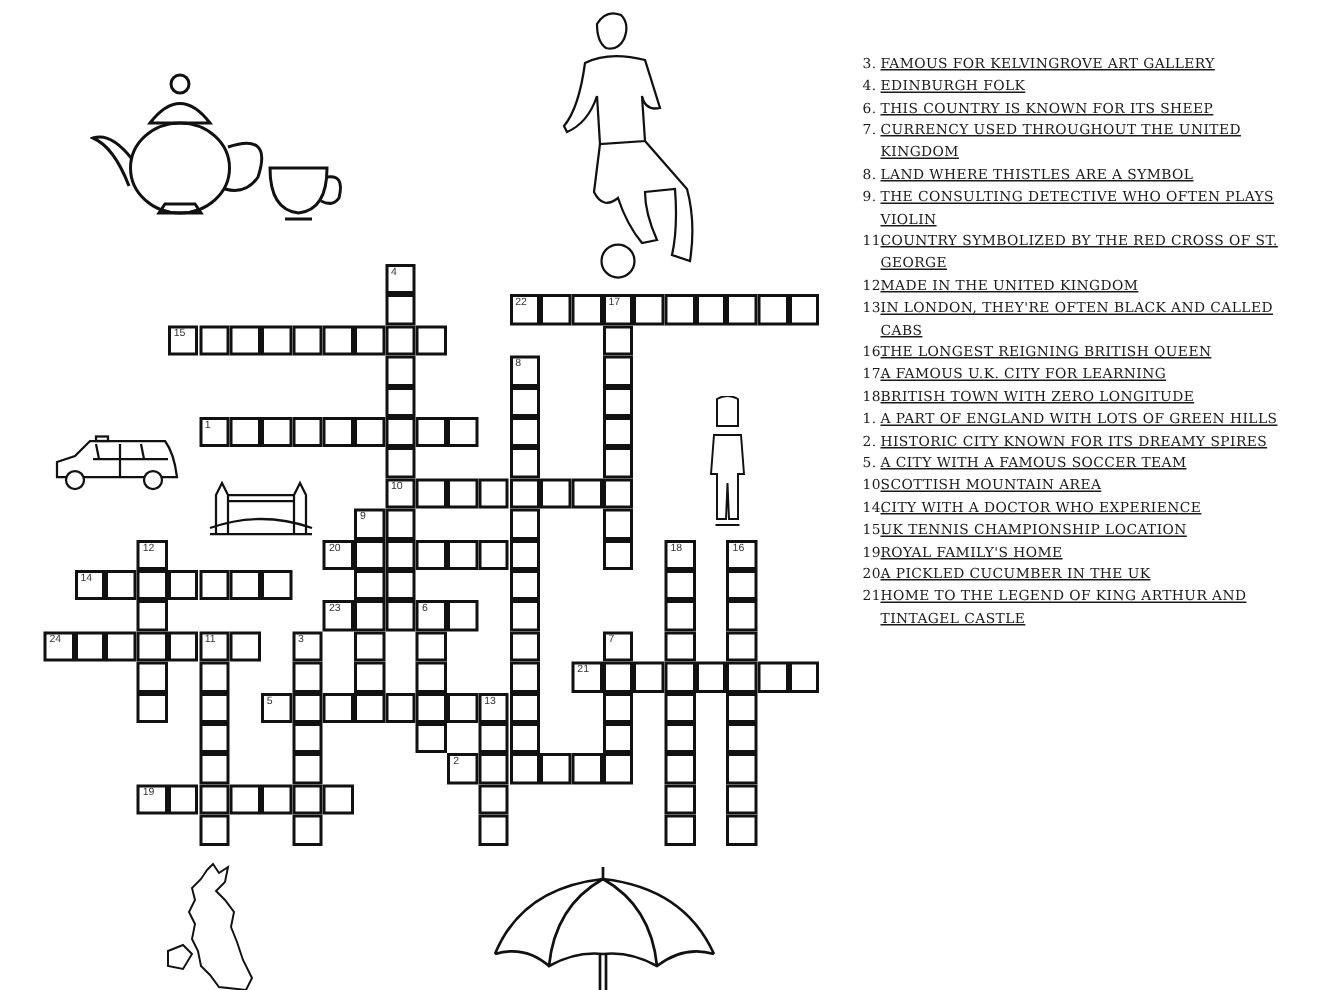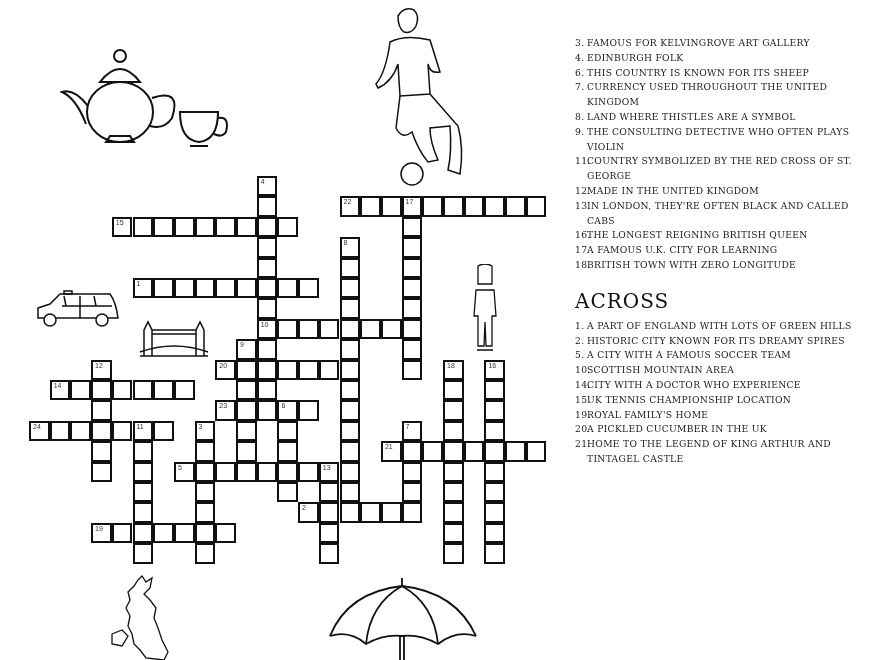--- a/index.html
+++ b/index.html
@@ -7,21 +7,21 @@
   #grid{position:absolute;left:0;top:0;width:560px;height:660px;}
   .cell{position:absolute;width:20.7px;height:20.4px;box-sizing:border-box;border:2px solid #111;background:#fff;}
   .num{position:absolute;left:2px;top:0px;font-size:7px;color:#333;line-height:8px;font-family:"Liberation Sans",sans-serif;}
   .art{position:absolute;}
   #clues{position:absolute;left:575px;top:36px;width:300px;}
   .heading{font-family:"DejaVu Serif",serif;font-size:20px;font-weight:normal;letter-spacing:1px;margin:0 0 6px 0;color:#111;}
   .heading.across{margin-top:16px;}
   .clue{font-family:"DejaVu Serif",serif;font-size:9.2px;line-height:14.8px;text-transform:uppercase;letter-spacing:.3px;padding-left:0;display:flex;}
   .clue .n{width:12px;flex:0 0 auto;}
   .clue .t{flex:1;padding-right:20px;}
-  .clue .t{text-indent:0;}
+  .clue .t{text-indent:0;text-decoration:underline;}
 </style>
 </head>
 <body>
 
 <svg class="art" style="left:60px;top:48px" width="140" height="100" viewBox="0 0 140 100">
   <g fill="none" stroke="#111" stroke-width="2">
     <circle cx="60" cy="8" r="6"></circle>
     <path d="M40 34 Q60 8 80 34 Z"></path>
     <ellipse cx="60" cy="64" rx="33" ry="30"></ellipse>
     <path d="M28 58 Q14 40 2 44 Q16 50 26 76"></path>
@@ -335,21 +335,20 @@
       </div>
       <div class="clue">
         <span class="n">17.</span>
         <span class="t">A famous U.K. city for learning</span>
       </div>
       <div class="clue">
         <span class="n">18.</span>
         <span class="t">British town with zero longitude</span>
       </div>
     </div>
-  <h2 class="heading across">ACROSS</h2>
   <div id="across-list">
       <div class="clue">
         <span class="n">1.</span>
         <span class="t">A part of England with lots of green hills</span>
       </div>
       <div class="clue">
         <span class="n">2.</span>
         <span class="t">Historic city known for its dreamy spires</span>
       </div>
       <div class="clue">

